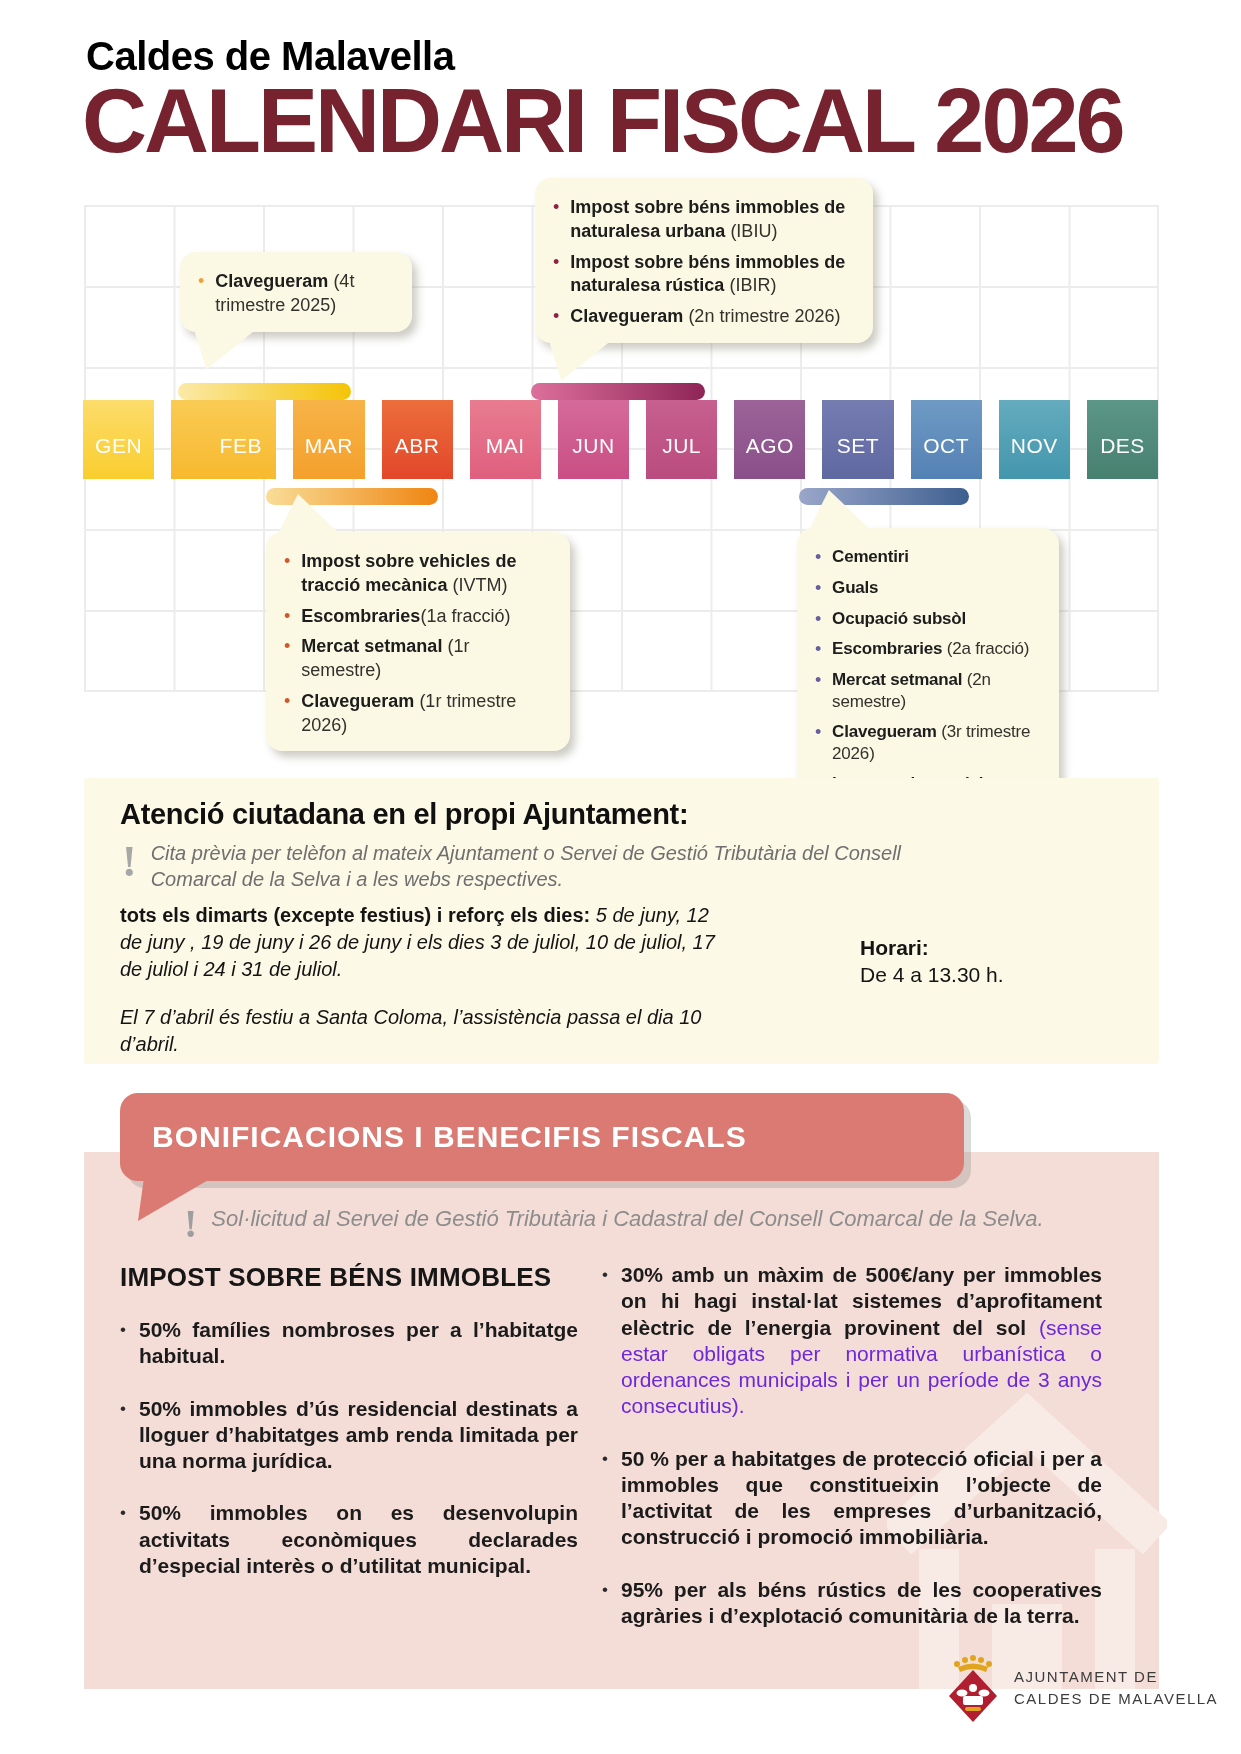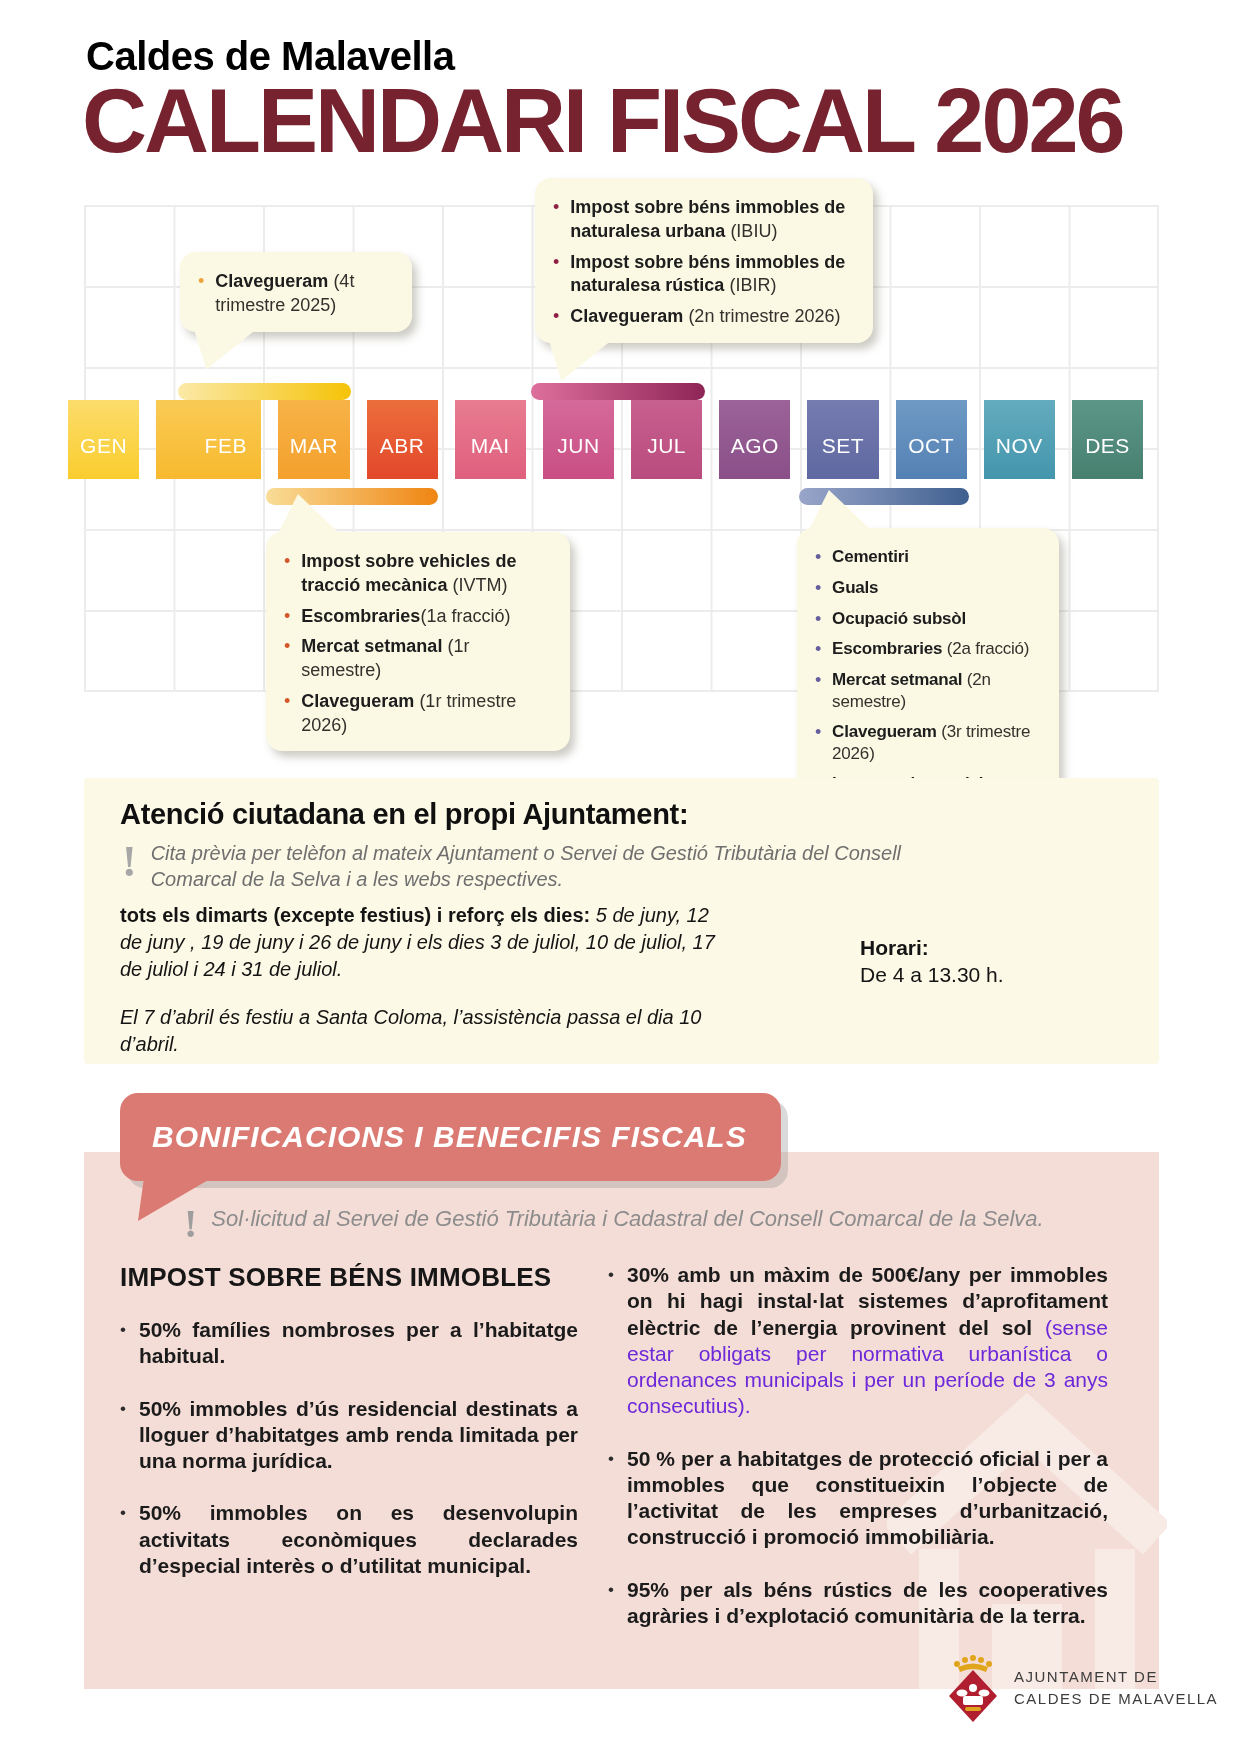--- a/index.html
+++ b/index.html
@@ -8,21 +8,21 @@
 
   
   .municipality { position:absolute; left:86px; top:34px; font-size:40px; font-weight:bold; color:#000; letter-spacing:-0.5px; }
   .main-title { position:absolute; left:82px; top:74px; font-size:90px; font-weight:bold; color:var(--title-color,#76232F); letter-spacing:-3px; line-height:1.05; white-space:nowrap; }
 
   
   .grid-bg { position:absolute; left:84px; top:205px; width:1075px; height:487px;
     background-image:linear-gradient(to right,#ECECEC 2px,transparent 2px),linear-gradient(to bottom,#ECECEC 2px,transparent 2px);
     background-size:89.5px 81px; border-right:2px solid #ECECEC; border-bottom:2px solid #ECECEC; }
 
-  .months { position:absolute; left:68px; top:400px; width:1075px; height:79px; display:flex; gap:17px; }
+  .months { position:absolute; left:83px; top:400px; width:1075px; height:79px; display:flex; gap:17px; }
   .month { flex:1; display:flex; align-items:center; justify-content:center; color:#fff; font-size:21px; letter-spacing:0.5px; padding-top:12px; }
 
   .pill { position:absolute; height:17px; border-radius:9px; }
   #pill-feb-mar { left:178px; top:383px; width:173px; }
   #pill-jun-jul { left:531px; top:383px; width:174px; }
   #pill-mar-abr { left:266px; top:488px; width:172px; }
   #pill-set-oct { left:799px; top:488px; width:170px; }
 
   
   .callout { position:absolute; background:#FBF9E4; border-radius:16px; padding:18px 20px 14px 18px;
@@ -50,32 +50,32 @@
   .notice-text { font-size:20px; font-style:italic; color:#6F6F6F; line-height:1.32; }
   .schedule { position:absolute; left:36px; top:124px; width:600px; font-size:20px; line-height:1.35; color:#141414; }
   .schedule b { font-weight:bold;text-align:center; }
   .schedule i { font-style:italic; }
   .holiday { position:absolute; left:36px; top:226px; width:600px; font-size:20px; font-style:italic; line-height:1.35; color:#141414; }
   .info-col { position:absolute; left:776px; top:124px; font-size:21px; color:#141414; line-height:1.3; }
   .info-col .label { font-weight:bold; }
   .info-block2 { margin-top:32px; }
 
   
-  #bonus-banner { position:absolute; left:120px; top:1093px; width:661px; height:88px; background:var(--banner-color,#DB7A72);
+  #bonus-banner { position:absolute; left:120px; top:1093px; width:844px; height:88px; background:var(--banner-color,#DB7A72);
     border-radius:18px; display:flex; align-items:center; padding-left:32px; z-index:3;
-    box-shadow:7px 7px 0 rgba(150,150,150,0.35);font-style:italic; }
+    box-shadow:7px 7px 0 rgba(150,150,150,0.35); }
   #bonus-banner .banner-text { color:#fff; font-size:30px; font-weight:bold; letter-spacing:1px; }
   .banner-tail { position:absolute; left:18px; top:100%; margin-top:-2px; width:72px; height:42px; background:var(--banner-color,#DB7A72); clip-path:polygon(0 100%,8% 0,100% 0); }
 
   #bonuses { position:absolute; left:84px; top:1152px; width:1075px; height:537px; background:#F4DDD7; }
   .house-watermark { position:absolute; right:-8px; bottom:0; z-index:0; }
   .bonus-notice { position:absolute; left:100px; top:52px; display:flex; gap:14px; z-index:1; }
   .bonus-notice .exclaim { color:#9E9E9E; font-size:40px; }
   .bonus-notice .notice-text { font-size:22px; color:#8C8C8C; }
-  .bonus-cols { position:absolute; left:36px; top:110px; width:1004px; display:flex; gap:30px; z-index:1; }
+  .bonus-cols { position:absolute; left:36px; top:110px; width:1004px; display:flex; gap:24px; z-index:1; }
   .col-left { width:458px; }
   .col-right { width:500px; }
   .col-left h3 { font-size:26px; font-weight:bold; color:#161616; letter-spacing:0.2px; margin-bottom:24px; }
   .benefits li { display:flex; gap:13px; margin-bottom:26px; font-size:21px; line-height:1.25; color:#1B1B1B; }
   .benefits li p { text-align:justify; }
   .benefits .dot { color:#2b2b2b; font-size:17px; padding-top:2px; }
   .benefits .b-strong { font-weight:bold; }
   .benefits .b-rest { font-weight:normal; color:#6d28d9; }
 
   

